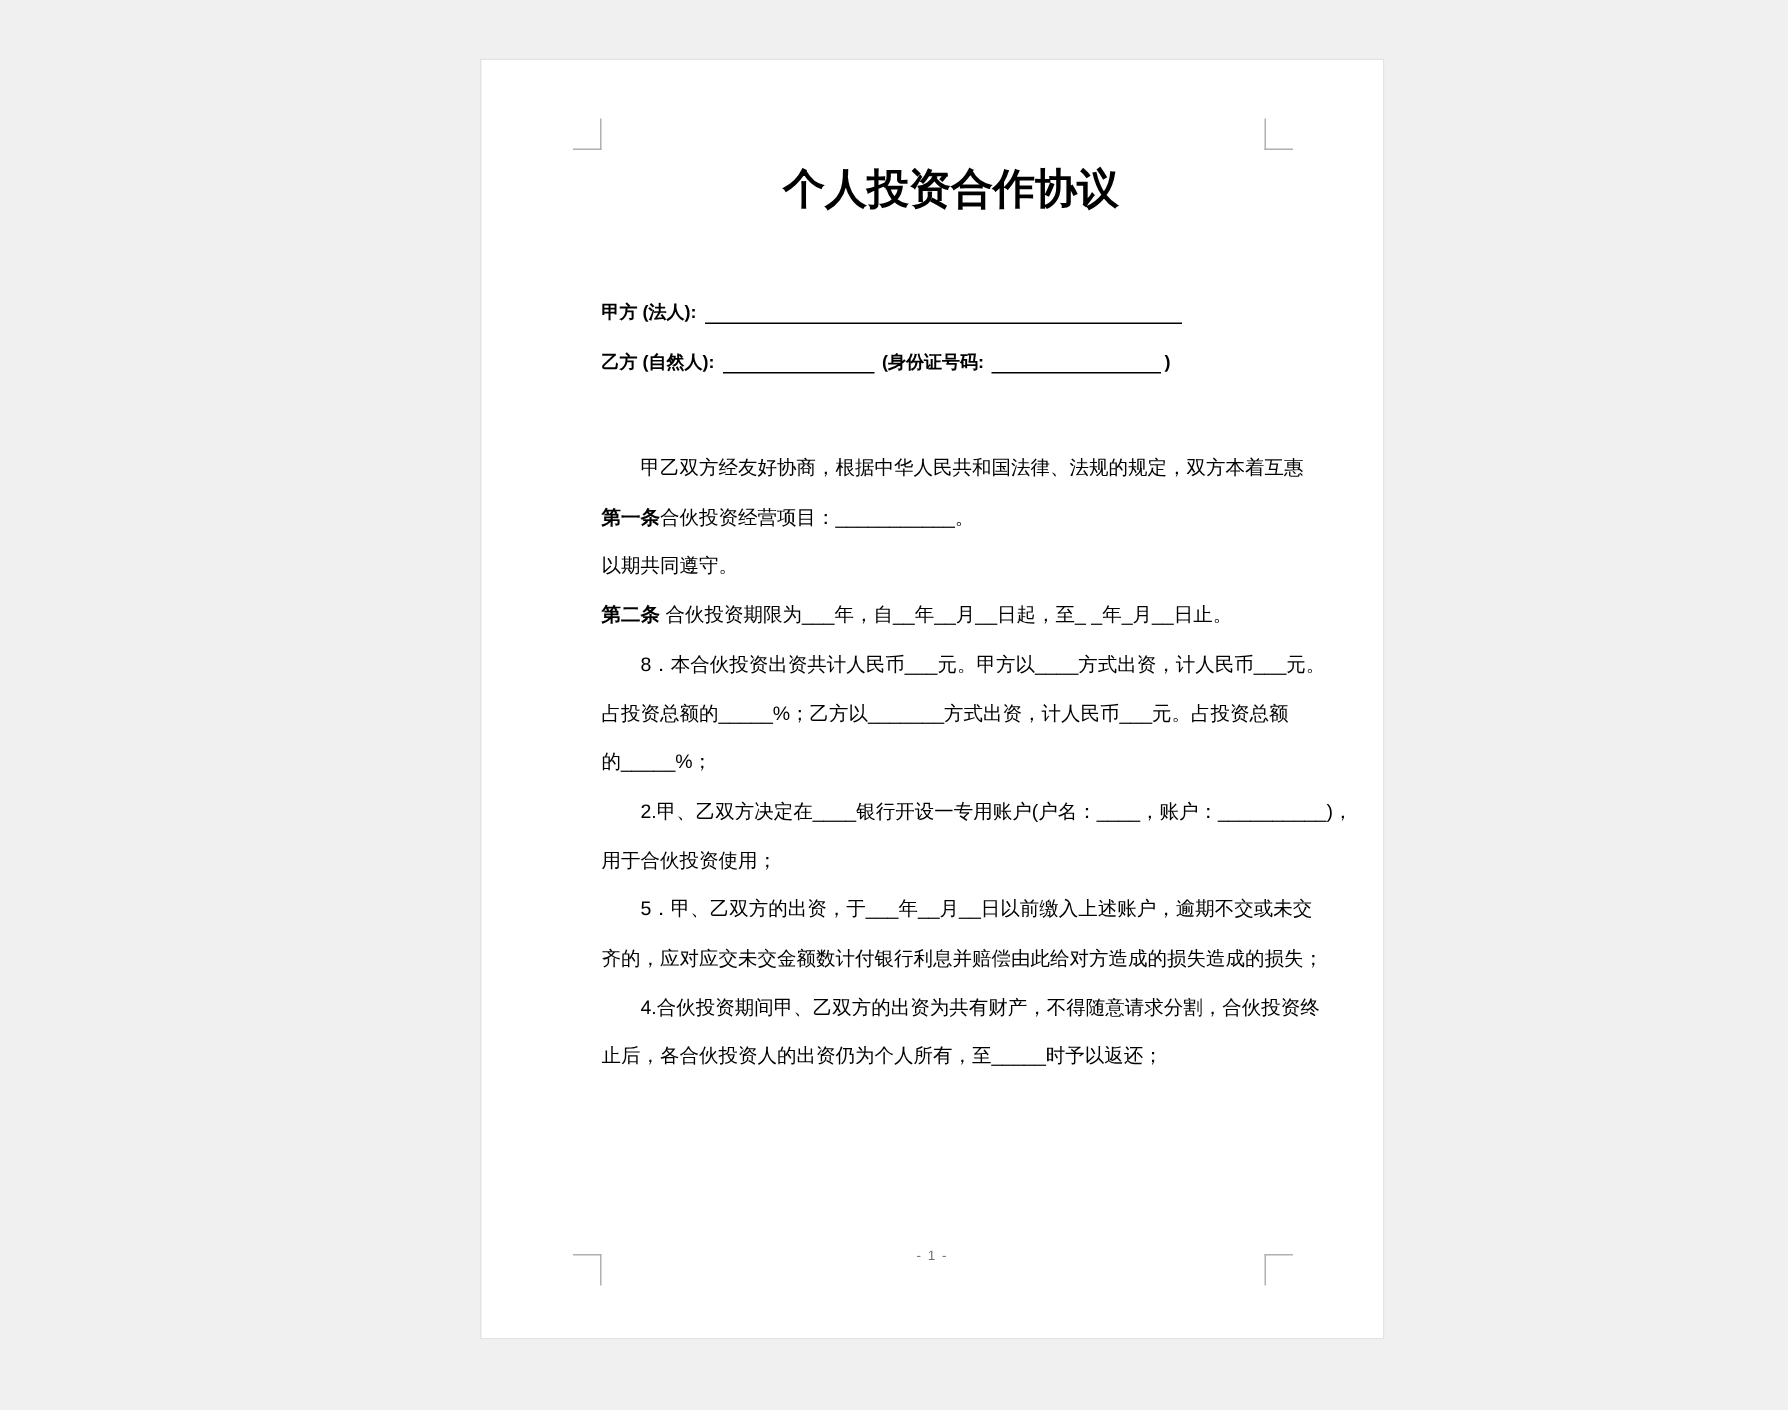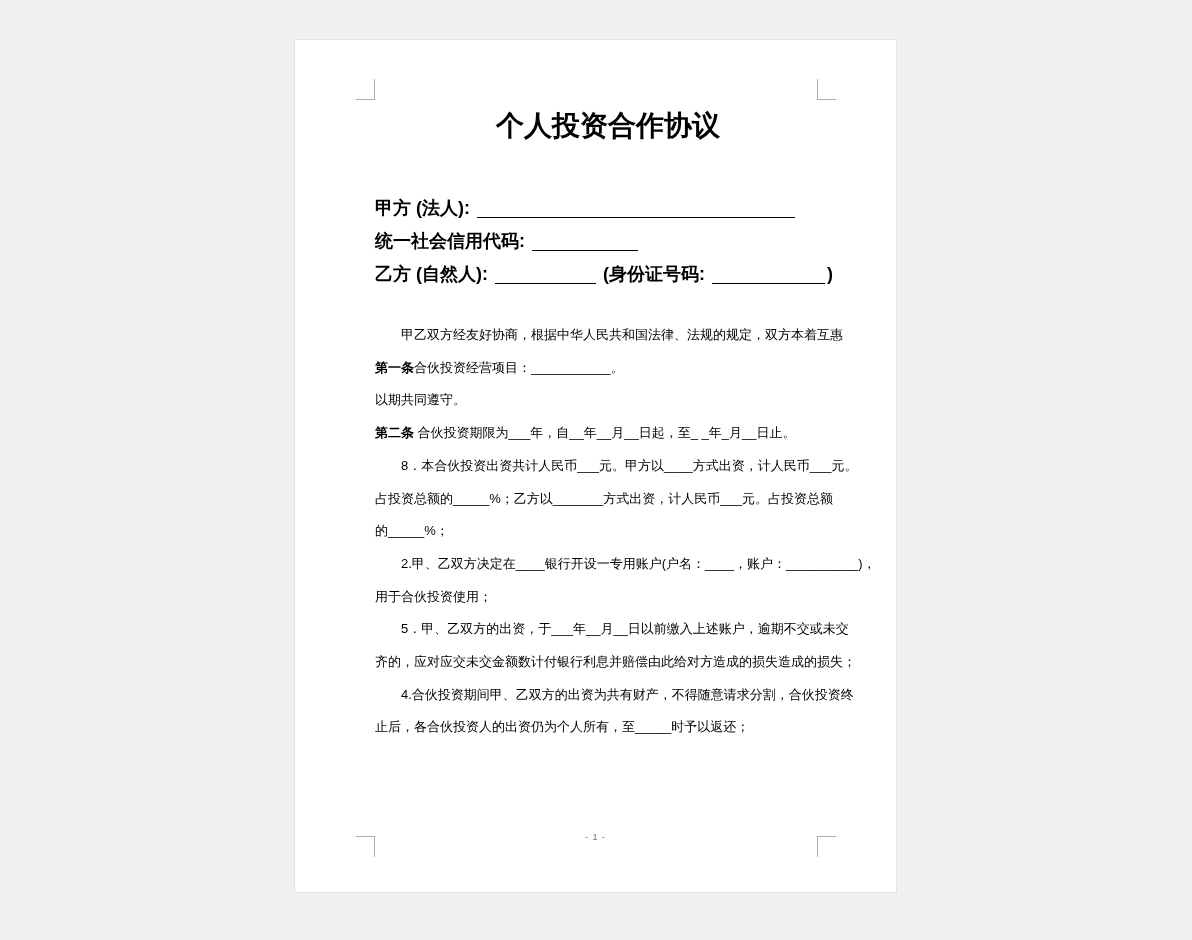--- a/index.html
+++ b/index.html
@@ -5,57 +5,57 @@
   html,body{margin:0;padding:0;}
   body{
     width:1192px;height:940px;
     background:#f0f0f0;
     font-family:"Liberation Sans",sans-serif;
     color:#000;
     overflow:hidden;
   }
   .page{
     position:absolute;
-    left:294px;top:39px;
+    left:320px;top:39px;
     width:603px;height:854px;
     background:#ffffff;
     border:1px solid #e3e3e3;
     box-sizing:border-box;
   }
   .content{
     position:absolute;
     left:80px;right:55px;top:0;bottom:0;
   }
   .doc-title{
     padding-top:66px;
     font-size:28px;
     font-weight:bold;
     line-height:40px;
     text-align:center;
     white-space:nowrap;
   }
   .head-block{margin-top:46px;}
   .hline{
-    font-size:18px;
+    font-size:12px;
     font-weight:bold;
     line-height:33px;
     white-space:nowrap;
   }
   .blank{
     display:inline-block;
     border-bottom:1px solid #000;
     height:14px;
     vertical-align:-4px;
     margin:0 2px;
   }
   .blank-a{width:318px;}
   .blank-uscc{width:106px;}
   .blank-b1{width:101px;}
   .blank-b2{width:113px;}
-  .body-block{margin-top:28px;}
+  .body-block{margin-top:38px;}
   .line{
     font-size:13px;
     line-height:32.7px;
     white-space:nowrap;
   }
   .line .b{font-weight:bold;}
   .indent{text-indent:26px;}
   .footer{
     position:absolute;
     left:0;right:0;top:791px;
@@ -81,21 +81,20 @@
   <div class="mark mark-tr"></div>
   <div class="mark mark-bl"></div>
   <div class="mark mark-br"></div>
 
   <div class="content">
 
     <div class="doc-title">个人投资合作协议</div>
 
     <div class="head-block">
       <div class="hline"><span>甲方 (法人): </span><span class="blank blank-a"></span></div>
-      <div class="hline"><span>统一社会信用代码: </span><span class="blank blank-uscc"></span></div>
       <div class="hline"><span>乙方 (自然人): </span><span class="blank blank-b1"></span><span> (身份证号码: </span><span class="blank blank-b2"></span><span>)</span></div>
     </div>
 
     <div class="body-block">
       <div class="line indent"><span class="b"></span><span>甲乙双方经友好协商，根据中华人民共和国法律、法规的规定，双方本着互惠</span></div>
       <div class="line"><span class="b">第一条</span><span>合伙投资经营项目：___________。</span></div>
       <div class="line"><span class="b"></span><span>以期共同遵守。</span></div>
       <div class="line"><span class="b">第二条</span><span> 合伙投资期限为___年，自__年__月__日起，至_ _年_月__日止。</span></div>
       <div class="line indent"><span class="b"></span><span>8．本合伙投资出资共计人民币___元。甲方以____方式出资，计人民币___元。</span></div>
       <div class="line"><span class="b"></span><span>占投资总额的_____%；乙方以_______方式出资，计人民币___元。占投资总额</span></div>

